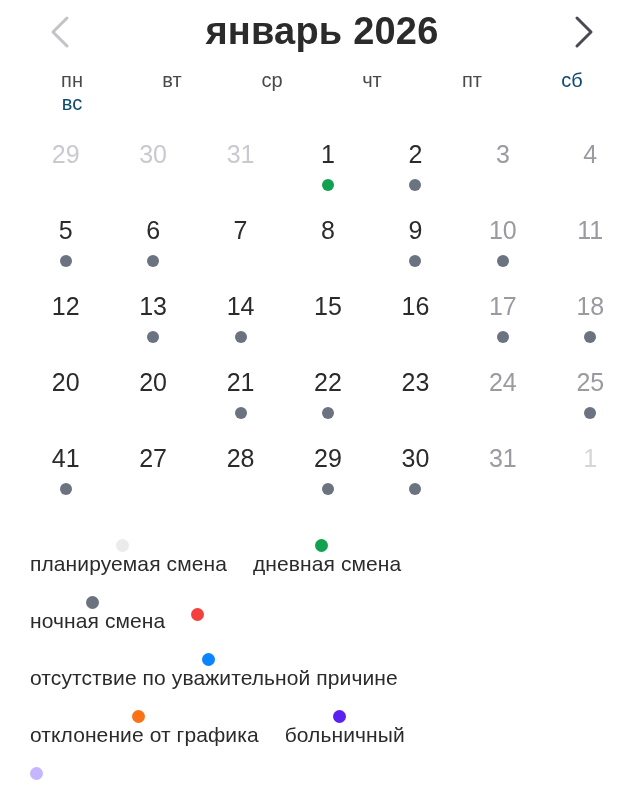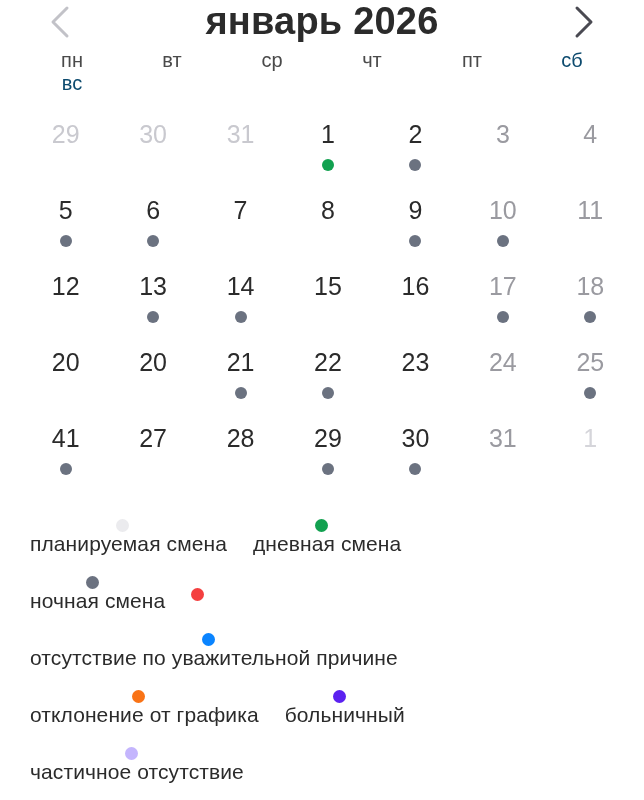--- a/index.html
+++ b/index.html
@@ -339,18 +339,17 @@
         </div>
         <div class="legend-gap"></div>
         <div class="legend-item">
           <span class="legend-dot" style="background: rgb(91, 33, 240);"></span>
           <span class="legend-label">больничный</span>
         </div>
       </div>
       <div class="legend-row">
         <div class="legend-item">
           <span class="legend-dot" style="background: rgb(196, 181, 253);"></span>
-          <span class="legend-label">частичное отсутствие</span>
         </div>
       </div>
     </div>
 
 </div>
 
 </body></html>

